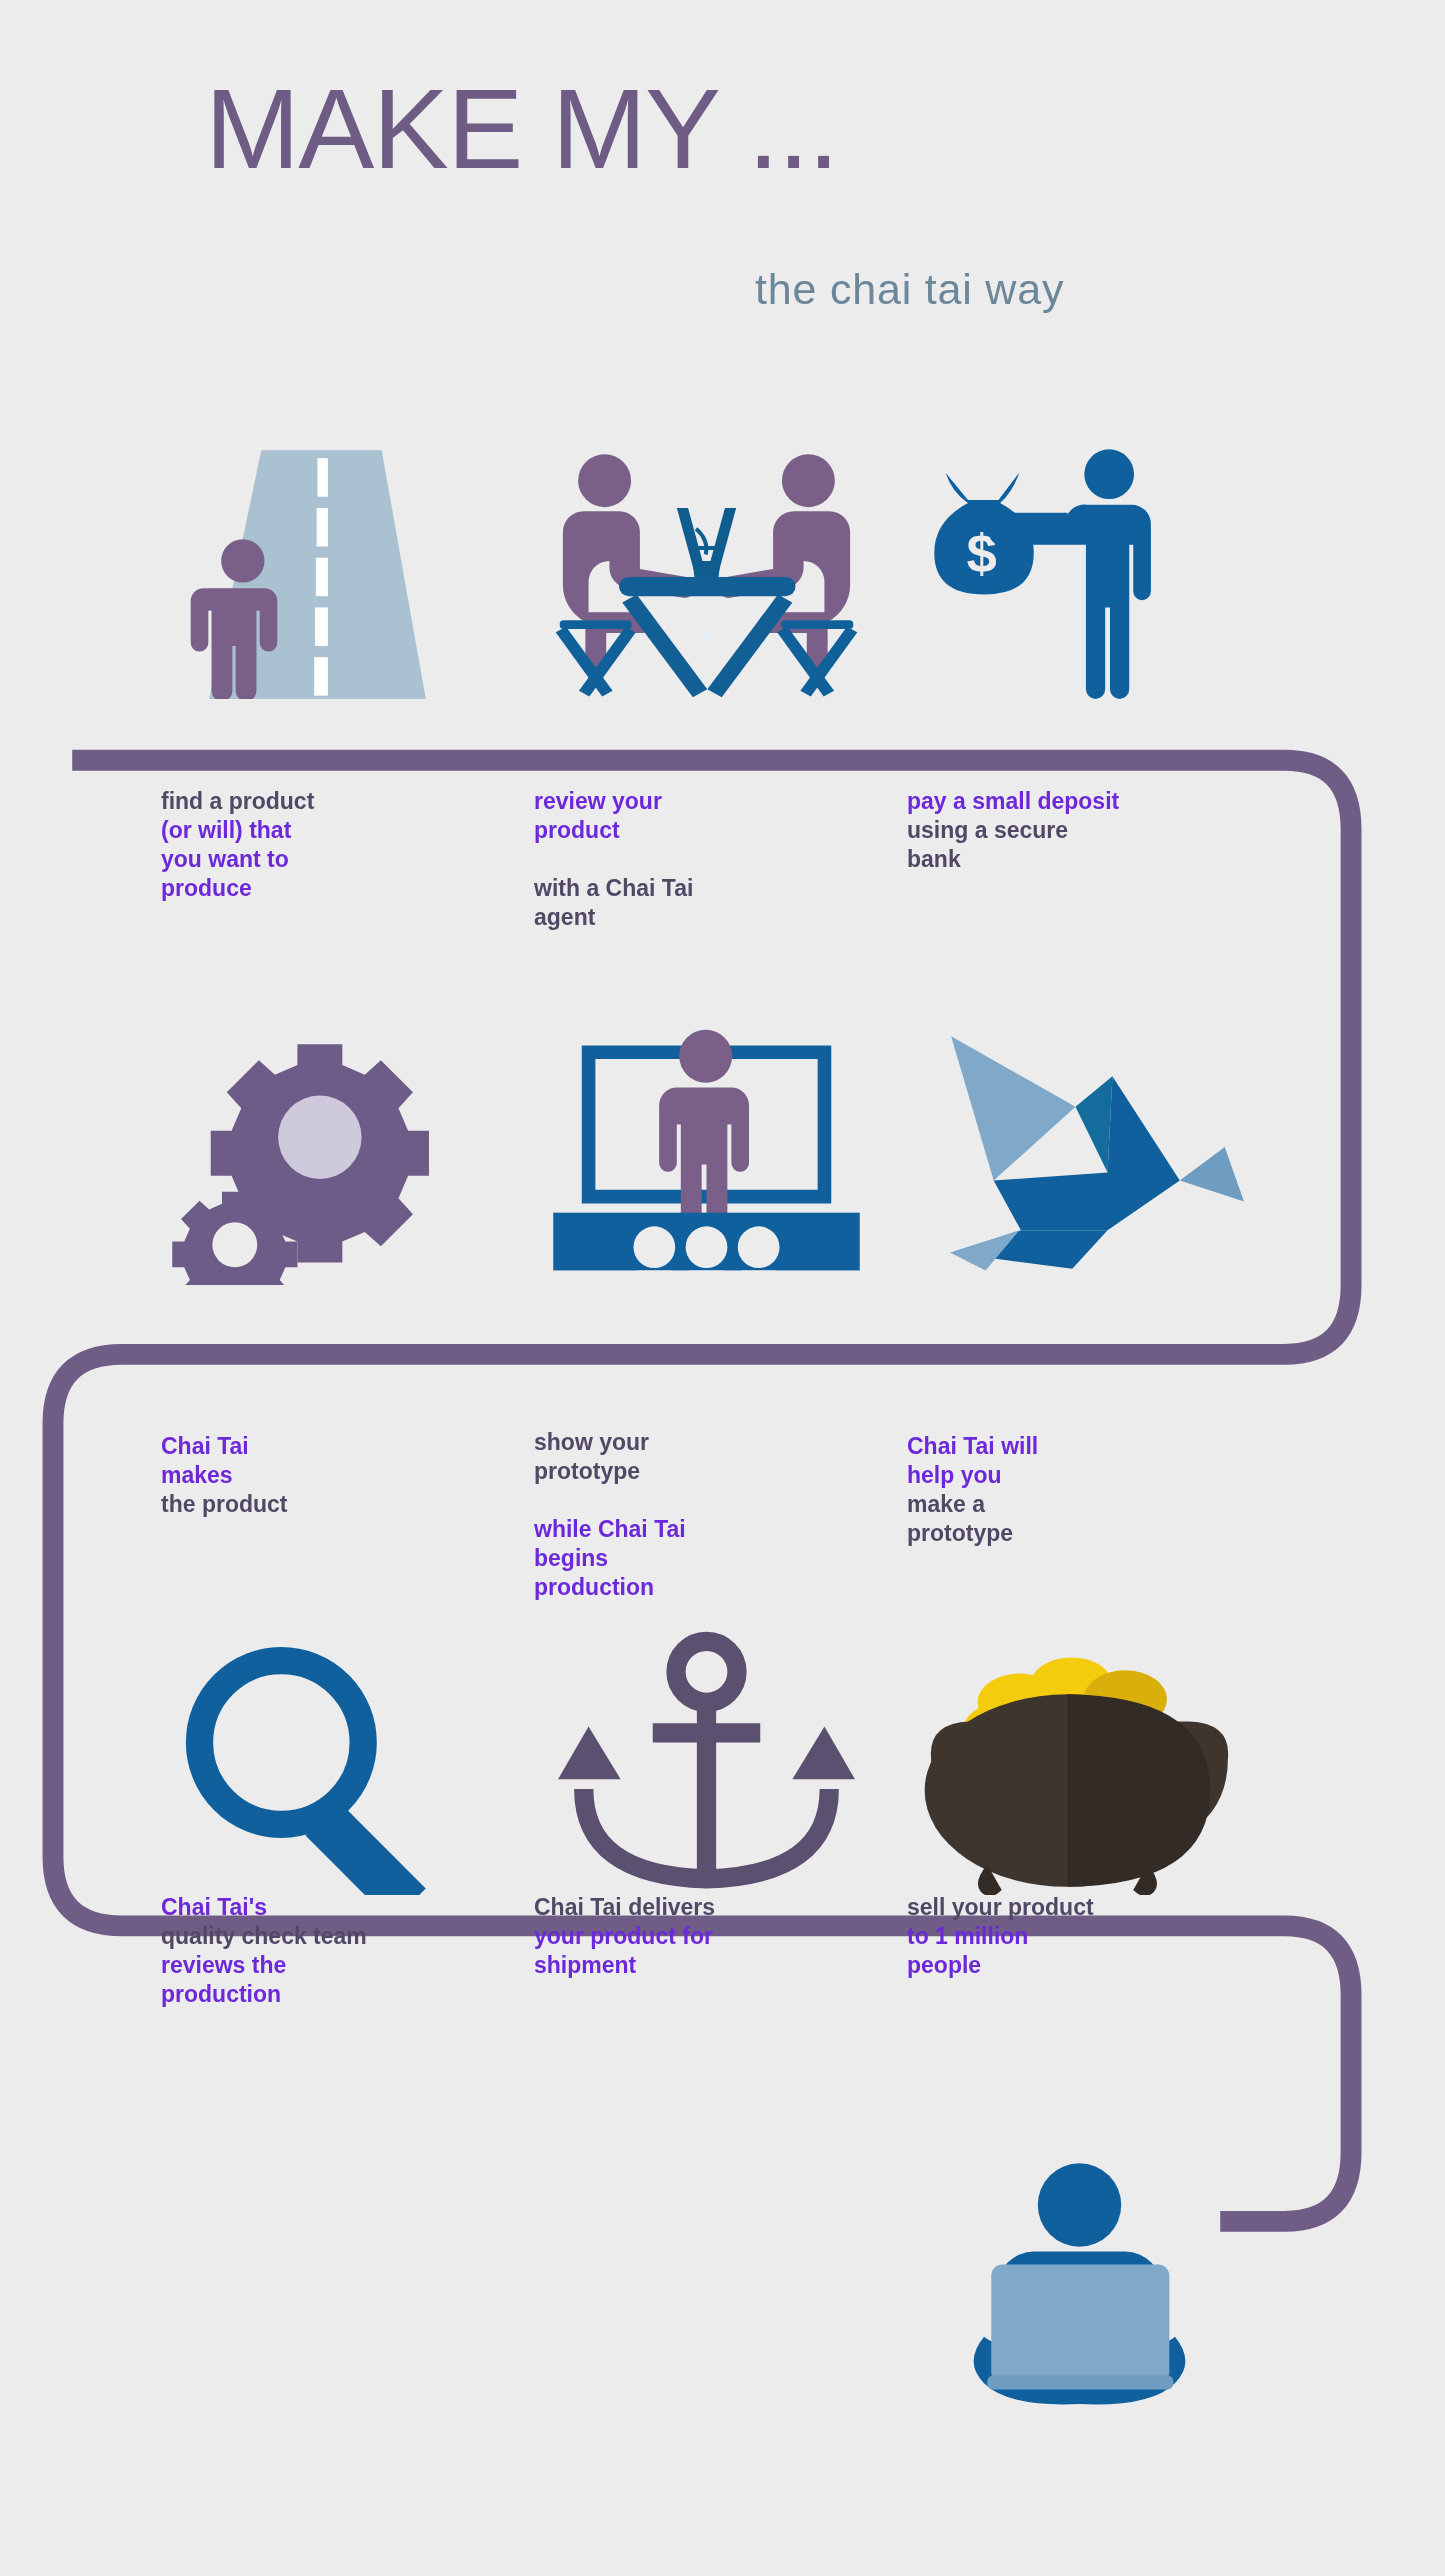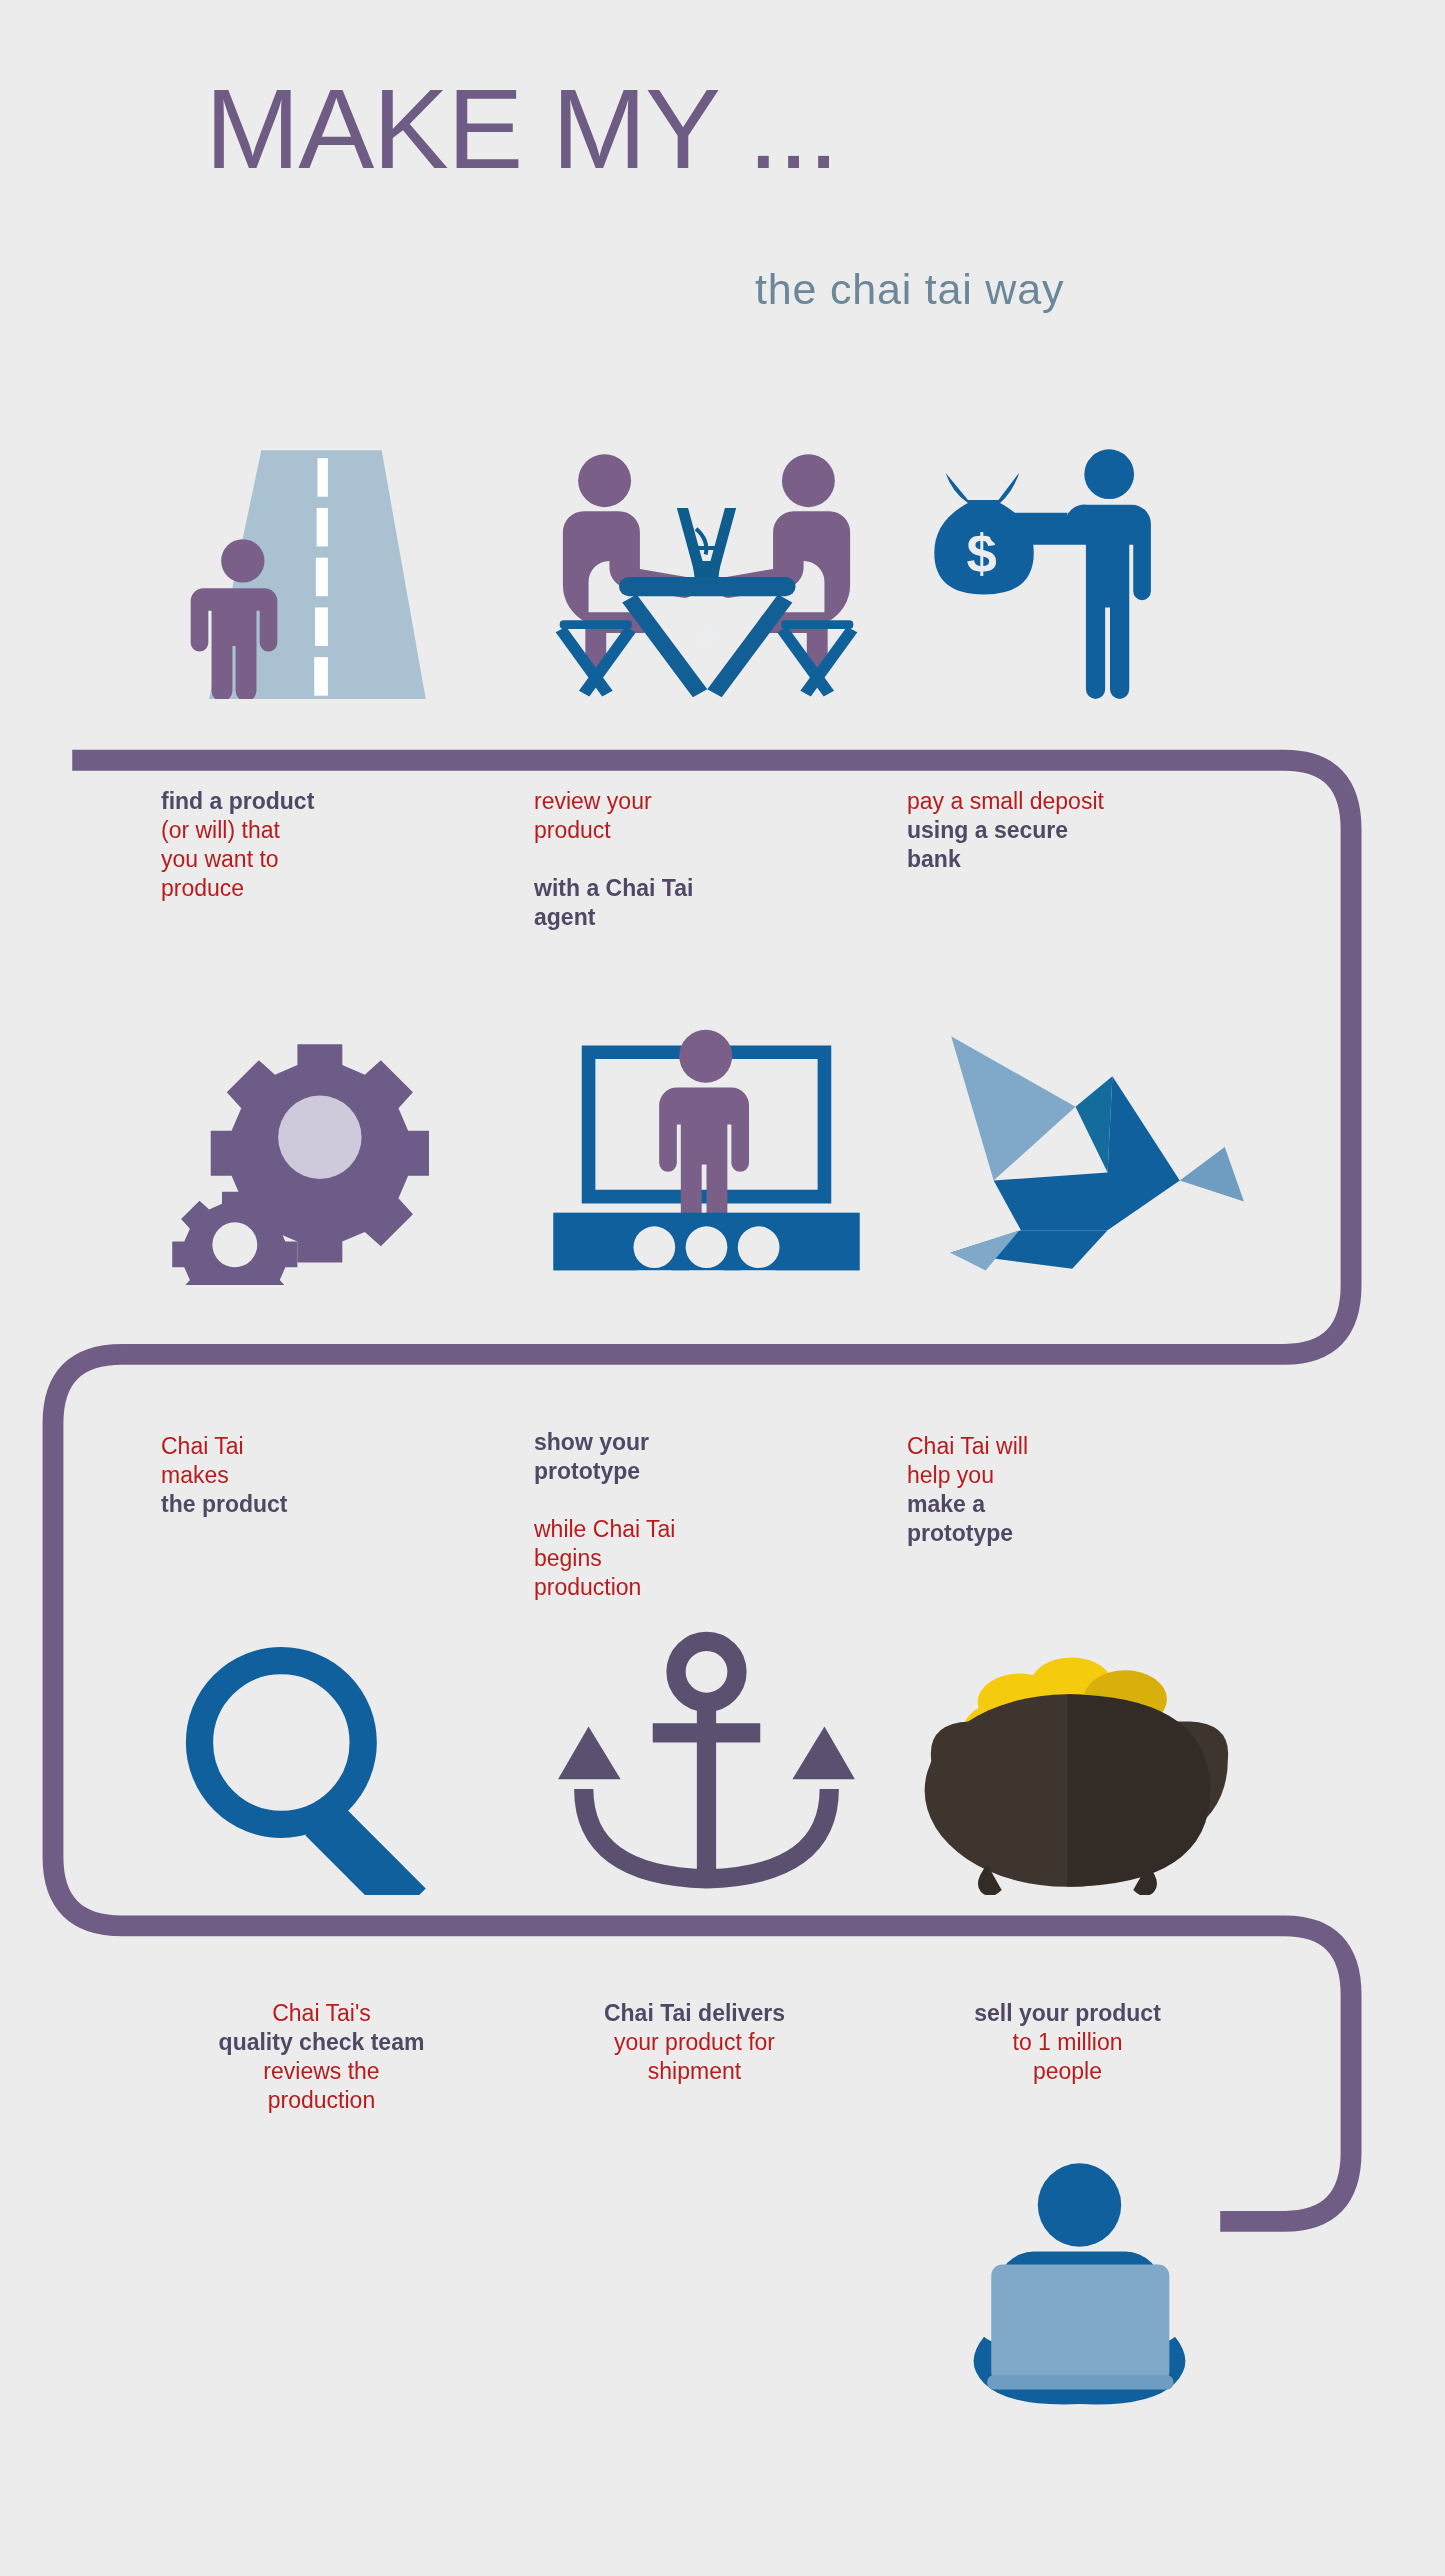--- a/index.html
+++ b/index.html
@@ -35,29 +35,29 @@
 
   .icon-box{position:absolute;width:345px;height:265px;}
   .icon-box svg{display:block;}
 
   .cap{
     position:absolute;width:321px;
     font-size:23px;line-height:1.26;
     color:#4c465c;
   }
   .cap b{font-weight:bold;color:#514865;}
-  .cap .reg{font-weight:normal;color:#b91c1c;}
+  .cap .reg{font-weight:bold;color:#6d28d9;}
 
   
   .r1-icons{top:434px;}
   .r1-text{top:787px;}
   .r2-icons{top:1020px;}
   .r2-text{top:1393px;margin-top:39px;}
   .r3-icons{top:1630px;}
-  .r3-text{top:1999px;text-align:center;}
+  .r3-text{top:1893px;}
   .r4-icon{top:2152px;}
   .r4-text{top:2417px;}
 </style>
 </head>
 <body>
 
 <div class="stage">
 
   <div class="title">MAKE MY ...</div>
   <div class="subtitle">the chai tai way</div>

